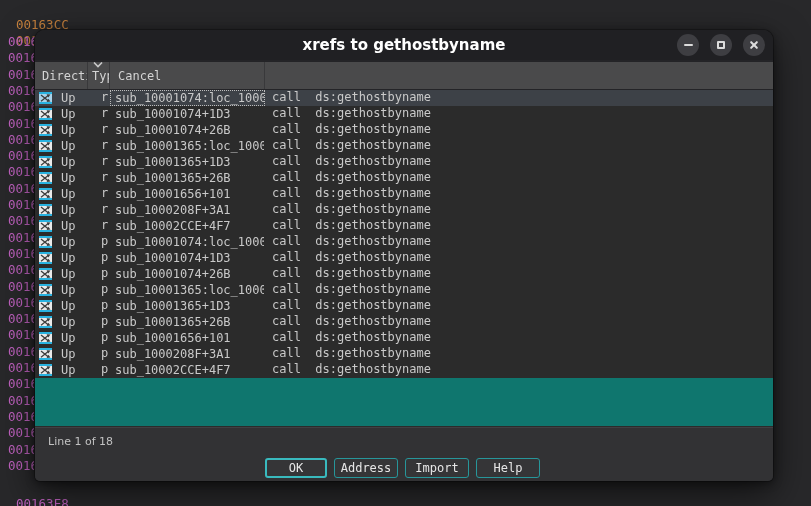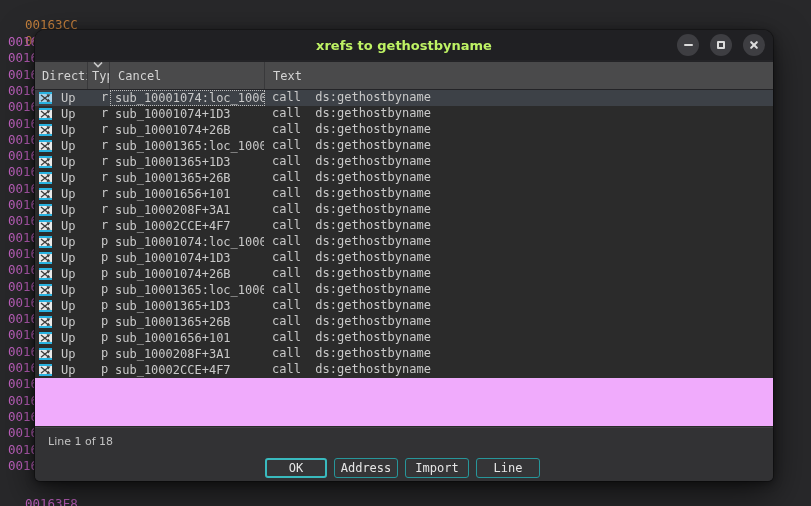--- a/index.html
+++ b/index.html
@@ -14,53 +14,53 @@
   }
   *{box-sizing:border-box}
   html,body{margin:0;padding:0}
   body{
     width:811px;height:506px;overflow:hidden;position:relative;
     background:#28282a;
     font-family:"DejaVu Sans Mono",monospace;
   }
   
   .bgline{position:absolute;left:0;width:100%;height:16px;font-size:12.5px;line-height:16px;white-space:pre}
-  .bg-addr{position:absolute;left:25px}
+  .bg-addr{position:absolute;left:16px}
   .bg-cmt{position:absolute}
   .orange{color:var(--address-orange)}
   .magenta{color:var(--address-magenta)}
   .tan{color:var(--comment-tan)}
   .grey{color:var(--comment-grey)}
   #bg-left-col .bgaddr{position:absolute;left:8px;font-size:12.5px;line-height:16px;color:var(--address-magenta)}
   
   .dialog{
     position:absolute;left:35px;top:30px;width:738px;height:451px;
     background:#2b2b2b;border-radius:10px 10px 5px 5px;overflow:hidden;
     box-shadow:0 12px 36px rgba(0,0,0,.6),0 2px 10px rgba(0,0,0,.45),0 0 0 1px #1d1d1f;
   }
   .titlebar{height:30px;background:#202023;display:flex;align-items:center;justify-content:center;position:relative;cursor:default}
-  .title{font-family:"DejaVu Sans","Liberation Sans",sans-serif;font-weight:bold;font-size:13px;color:#bef264}
+  .title{font-family:"DejaVu Sans","Liberation Sans",sans-serif;font-weight:bold;font-size:15px;color:#ffffff}
   .winbtns{position:absolute;right:8px;top:4px;display:flex;gap:11px}
   .winbtn{width:22px;height:22px;border-radius:50%;background:#3e3e42;display:flex;align-items:center;justify-content:center;cursor:pointer}
   .glyph-min{width:9px;height:2px;background:#dcdcdc;border-radius:1px}
   .glyph-max{width:8px;height:8px;border:2px solid #dcdcdc;border-radius:1px}
   .glyph-close{position:relative;width:12px;height:12px}
   .glyph-close::before,.glyph-close::after{content:"";position:absolute;left:5px;top:1px;width:2px;height:10px;background:#dcdcdc;border-radius:1px}
   .glyph-close::before{transform:rotate(45deg)}
   .glyph-close::after{transform:rotate(-45deg)}
   .gapline{height:2px;background:#242427}
   
   .thead{height:28px;background:#4a4a4b;display:grid;grid-template-columns:53px 22px 155px 1fr;font-size:12px;color:#d4d4d4;border-bottom:1px solid #242427}
   .th{line-height:28px;overflow:hidden;white-space:nowrap;border-right:1px solid #39393b;position:relative;cursor:pointer}
   .th-direction{padding-left:7px}
   .th-type{padding-left:4px}
   .th-address{padding-left:8px}
   .th-text{padding-left:8px;border-right:none}
   .sort-ind{position:absolute;top:-1px;left:4px;width:12px;height:7px}
-  .tbody{height:336px;background:#f0abfc;overflow:hidden}
+  .tbody{height:336px;background:#0f766e;overflow:hidden}
   .trow{display:grid;grid-template-columns:53px 22px 155px 1fr;height:16px;font-size:12px;line-height:14px;color:#c9c9c9;background:#2b2b2b;cursor:pointer}
   .trow.selected{background:var(--selection-bg)}
   .c-dir{display:flex;align-items:center;padding-left:4px;gap:9px;overflow:hidden}
   .xref-icon{width:13px;height:12px;display:block;flex:0 0 13px}
   .c-type{padding-left:13px;overflow:hidden}
   .c-addr{border:1px dotted transparent;padding:0 4px;white-space:nowrap;overflow:hidden}
   .trow.selected .c-addr{border-color:#bcbcbc}
   .trow.selected .icon-body{fill:#a9d3ea}
   .c-text{padding-left:7px;white-space:pre;overflow:hidden}
   
@@ -142,21 +142,20 @@
 
   <div class="thead">
     <div class="th th-direction">Direction</div>
     <div class="th th-type">
       <svg class="sort-ind" viewBox="0 0 12 7">
         <polyline points="2,1.5 6,5.5 10,1.5" fill="none" stroke="#c8c8c8" stroke-width="1.6"></polyline>
       </svg>
       <span>Type</span>
     </div>
     <div class="th th-address">Cancel</div>
-    <div class="th th-text">Text</div>
   </div>
 
   <div class="tbody" id="tbody">
   <div class="trow selected">
     <div class="cell c-dir">
       <svg class="xref-icon" viewBox="0 0 13 12">
         <rect class="icon-body" x="0" y="0" width="13" height="12" fill="#e9e9e9"></rect>
         <rect x="0" y="0" width="13" height="2" fill="#29b2e0"></rect>
         <rect x="0" y="10" width="13" height="2" fill="#29b2e0"></rect>
         <path d="M2 9.2 L9.5 3.2" stroke="#3c3c3c" stroke-width="1.3" fill="none"></path>
@@ -477,16 +476,16 @@
     <div class="cell c-text">call  ds:gethostbyname</div>
   </div>
 </div>
 
   <div class="statusbar">
     <span class="line-info">Line 1 of 18</span>
     <div class="btnrow">
       <button class="btn btn-ok">OK</button>
       <button class="btn btn-other">Address</button>
       <button class="btn btn-other">Import</button>
-      <button class="btn btn-other">Line</button>
+      <button class="btn btn-other">Help</button>
     </div>
   </div>
 </div>
 
 </body></html>

